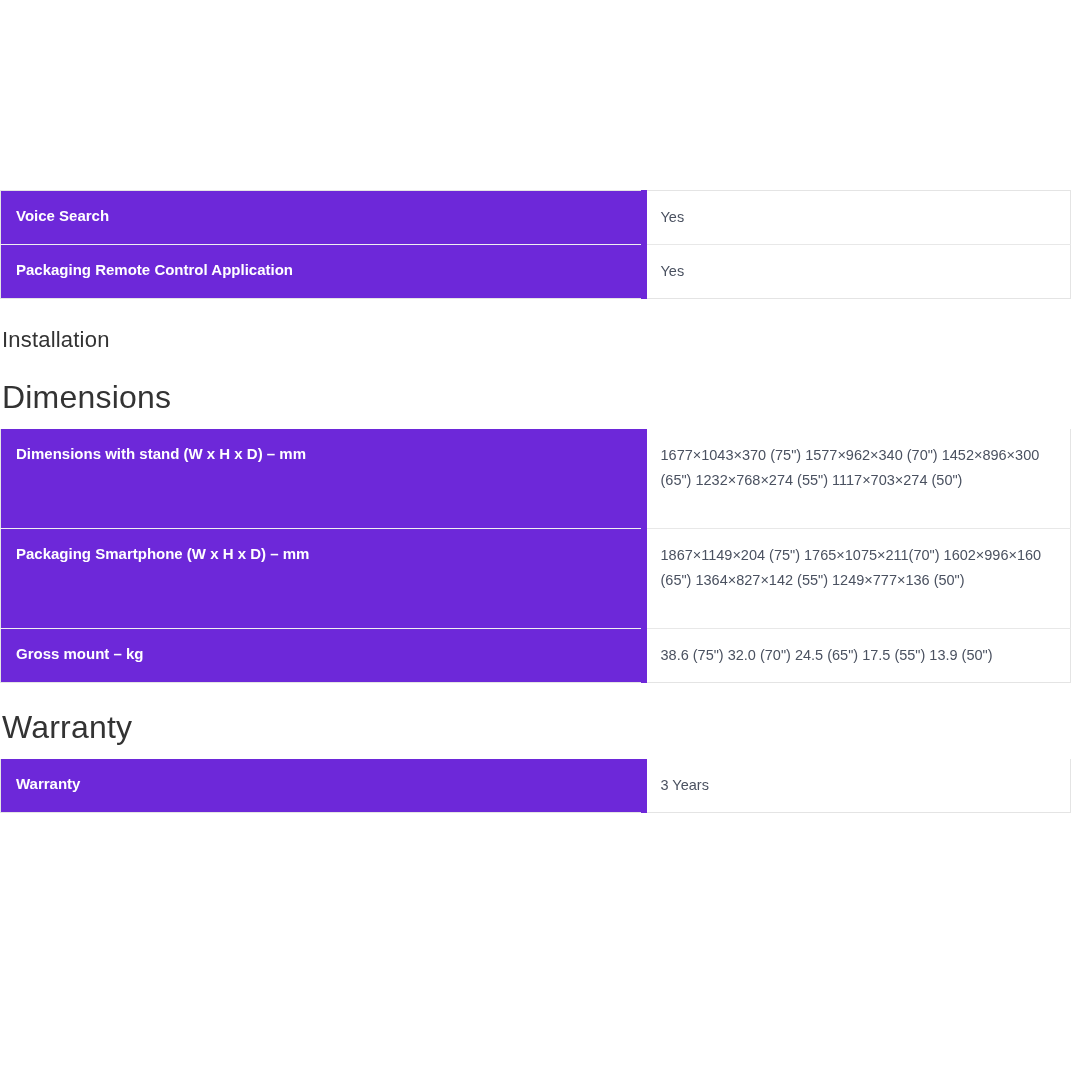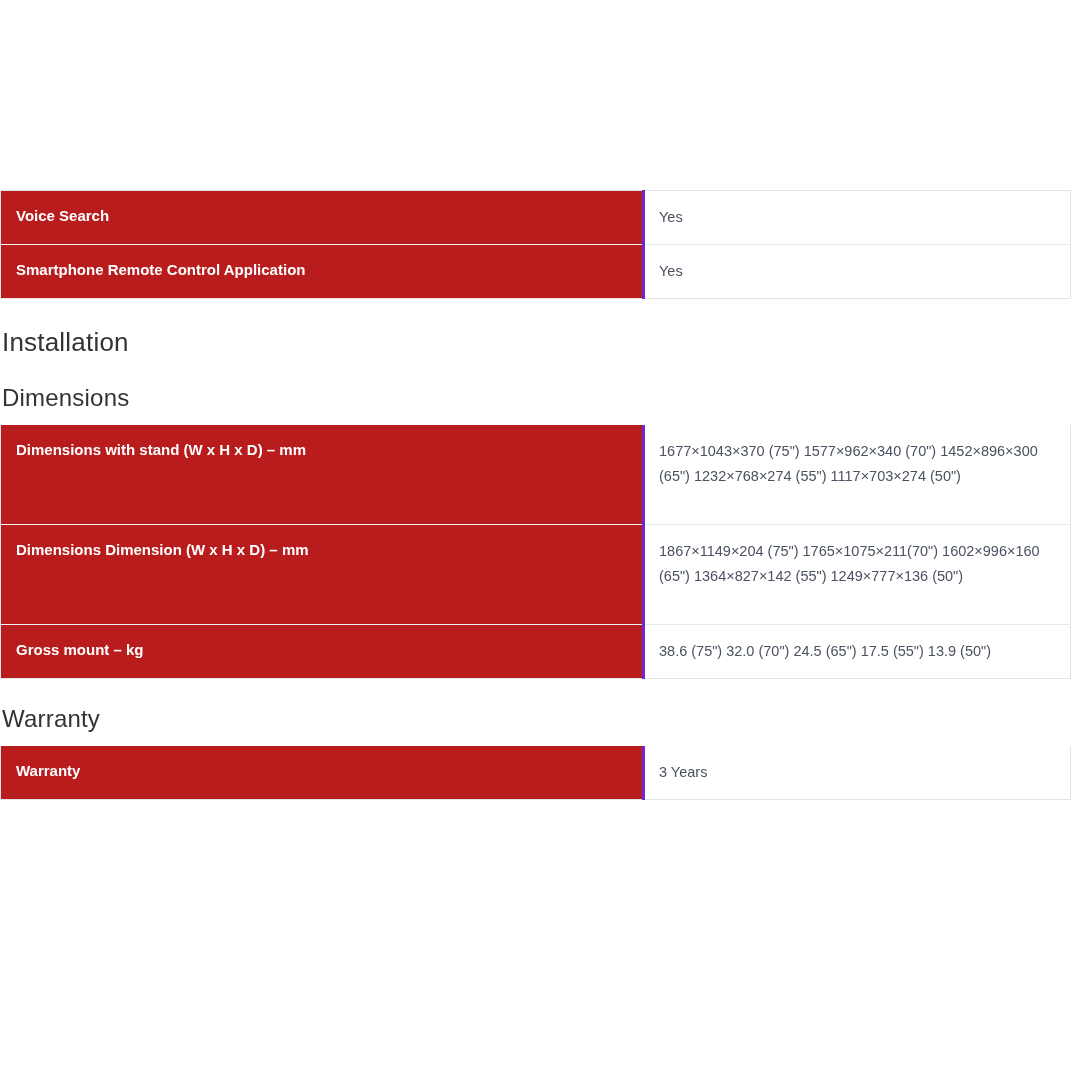--- a/index.html
+++ b/index.html
@@ -23,28 +23,28 @@
     table-layout: fixed;
     border: 1px solid #e4e4e4;
     border-top: none;
   }
   .spec-table.first { border-top: 1px solid #e4e4e4; }
   .spec-table tr { }
   .spec-table td { vertical-align: top; }
 
   td.k {
     width: 643px;
-    background: #b91c1c;
+    background: #6d28d9;
     color: #ffffff;
     font-weight: bold;
     font-size: 15px;
     line-height: 1.3;
     padding: 15px 0 15px 15px;
     border-bottom: 1px solid #f0f0f0;
-    border-right: 3px solid #6d28d9;
+    border-right: 6px solid #6d28d9;
   }
   td.v {
     width: 427px;
     background: #ffffff;
     color: #4a5160;
     font-size: 14.5px;
     line-height: 1.72;
     padding: 14px 12px 14px 14px;
     border-bottom: 1px solid #e8e8e8;
     margin-top: 46px;
@@ -55,51 +55,51 @@
   
   tr.h-tall td { height: 100px; }
   tr.h-mid  td { height: 74px; }
   tr.h-std  td { height: 46px; }
 
   h2.section {
     color: #333333;
     font-weight: normal;
     letter-spacing: 0.2px;
   }
-  h2.section.sm { font-size: 26px; margin: 28px 0 12px 2px; }
-  h2.section.lg { font-size: 24px; margin: 26px 0 13px 2px; }
+  h2.section.sm { font-size: 22px; margin: 28px 0 12px 2px; }
+  h2.section.lg { font-size: 32px; margin: 26px 0 13px 2px; }
 </style>
 </head>
 <body>
 
 <div class="page">
   <div class="spacer-top"></div>
   <div id="sections-root">
       <table class="spec-table first">
         <tbody>
           <tr class="h-std">
             <td class="k">Voice Search</td>
             <td class="v">Yes</td>
           </tr>
           <tr class="h-std">
-            <td class="k">Smartphone Remote Control Application</td>
+            <td class="k">Packaging Remote Control Application</td>
             <td class="v">Yes</td>
           </tr>
         </tbody>
       </table>
       <h2 class="section sm">Installation</h2>
       <h2 class="section lg">Dimensions</h2>
       <table class="spec-table">
         <tbody>
           <tr class="h-tall">
             <td class="k">Dimensions with stand (W x H x D) – mm</td>
             <td class="v">1677×1043×370 (75") 1577×962×340 (70") 1452×896×300 (65") 1232×768×274 (55") 1117×703×274 (50")</td>
           </tr>
           <tr class="h-tall">
-            <td class="k">Dimensions Dimension (W x H x D) – mm</td>
+            <td class="k">Packaging Smartphone (W x H x D) – mm</td>
             <td class="v">1867×1149×204 (75") 1765×1075×211(70") 1602×996×160 (65") 1364×827×142 (55") 1249×777×136 (50")</td>
           </tr>
           <tr class="h-std">
             <td class="k">Gross mount – kg</td>
             <td class="v">38.6 (75") 32.0 (70") 24.5 (65") 17.5 (55") 13.9 (50")</td>
           </tr>
         </tbody>
       </table>
       <h2 class="section lg">Warranty</h2>
       <table class="spec-table">

